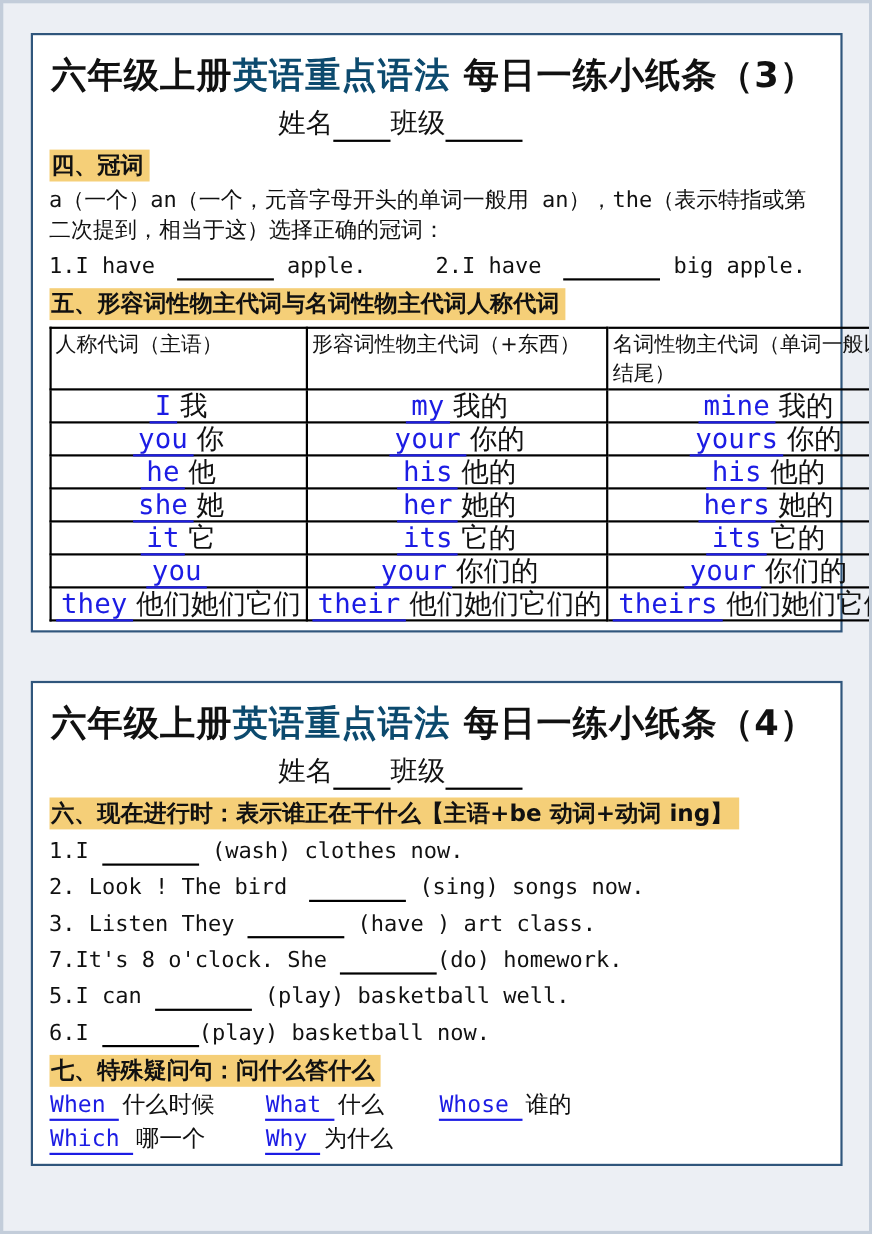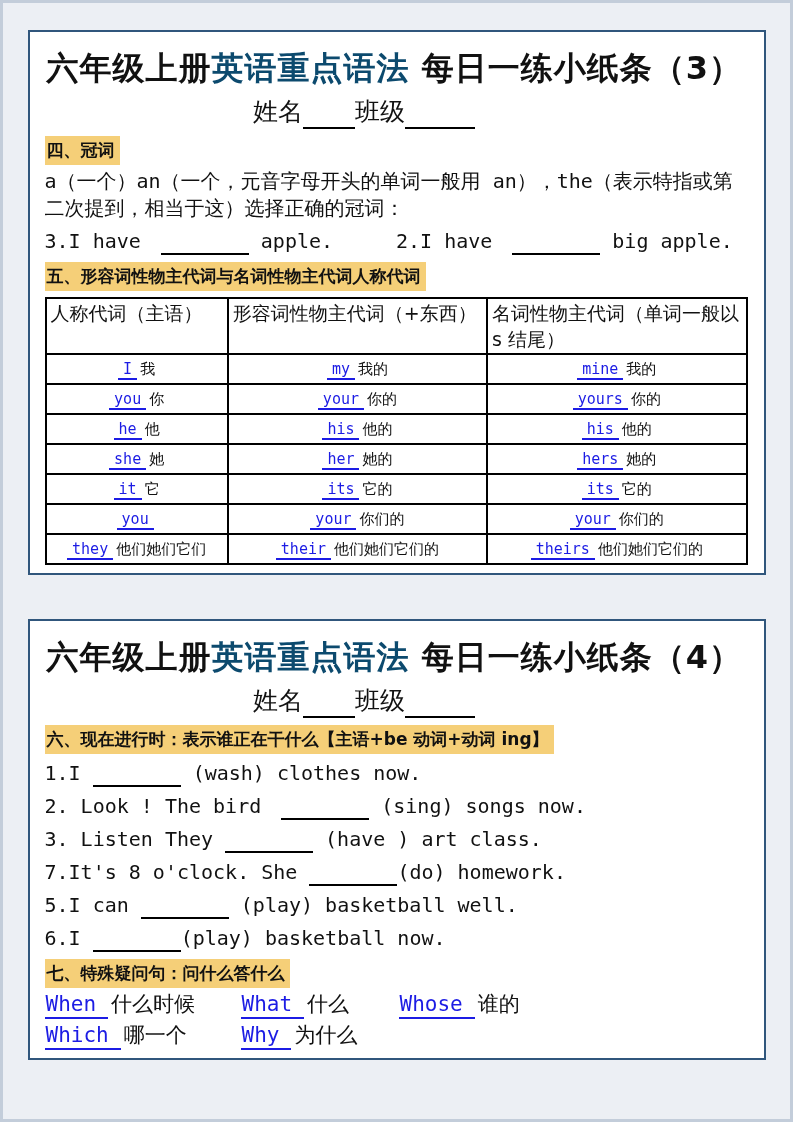--- a/index.html
+++ b/index.html
@@ -43,21 +43,21 @@
   .name-blank{
     display:inline-block;height:24px;vertical-align:bottom;
     border-bottom:2px solid #000;
   }
   .w52{width:52px;}
   .w70{width:70px;}
   .sec-head{
     display:inline-block;
     background:#f5cf78;
     font-weight:700;
-    font-size:17px;
+    font-size:21px;
     line-height:26px;
     padding:1px 5px 2px 2px;
     margin-top:7px;
     font-family:"DejaVu Sans","Liberation Sans",sans-serif;
   }
   .body-text{
     font-size:20px;
     line-height:27px;
     margin-top:3px;
   }
@@ -89,21 +89,21 @@
   }
   table.pron th{
     font-size:19px;
     line-height:26px;
     text-align:left;
     padding:1px 4px;
     vertical-align:top;
     font-family:"DejaVu Sans","Liberation Sans",sans-serif;
   }
   table.pron td{
-    font-size:15px;
+    font-size:25px;
     line-height:24px;
     text-align:center;
     padding:2px 4px;
     white-space:nowrap;
   }
   .c1{width:26%;}
   .c2{width:37%;}
   .c3{width:37%;}
   .en{
     color:#1c1ce4;
@@ -139,21 +139,21 @@
     <span>姓名</span><span class="name-blank w52"></span><span>班级</span><span class="name-blank w70"></span>
   </div>
 
   <div>
     <span class="sec-head">四、冠词</span>
   </div>
   <div class="body-text">a（一个）an（一个，元音字母开头的单词一般用 an），the（表示特指或第二次提到，相当于这）选择正确的冠词：</div>
 
   <div class="ex-line ex-split">
     <div class="half">
-      <span>3.I have</span><span class="blank lead"></span><span>apple.</span>
+      <span>1.I have</span><span class="blank lead"></span><span>apple.</span>
     </div>
     <div class="half">
       <span>2.I have</span><span class="blank lead"></span><span>big apple.</span>
     </div>
   </div>
 
   <div>
     <span class="sec-head">五、形容词性物主代词与名词性物主代词人称代词</span>
   </div>
 

